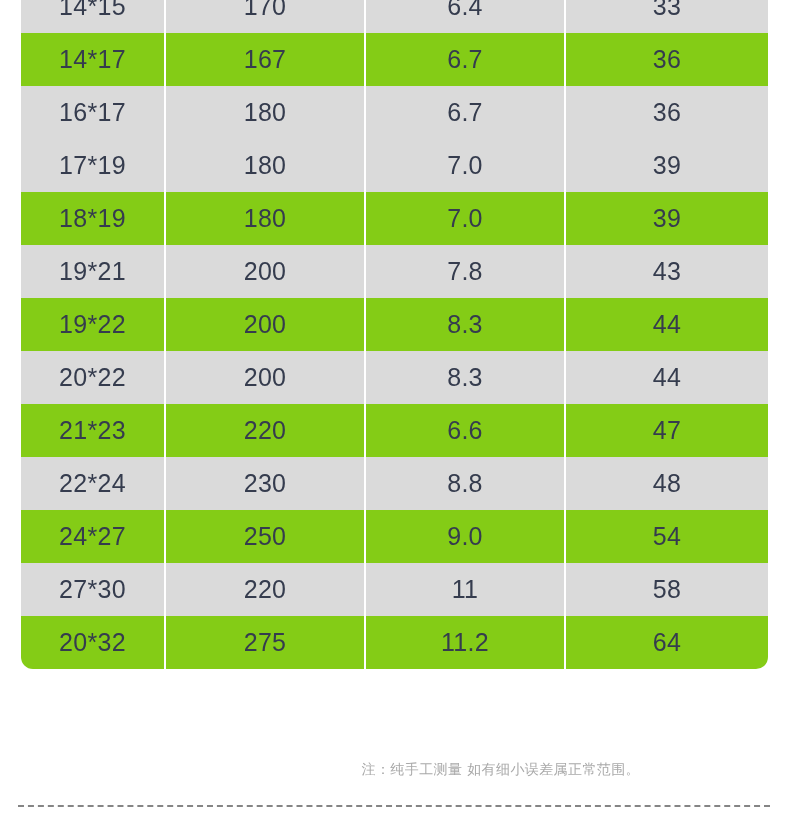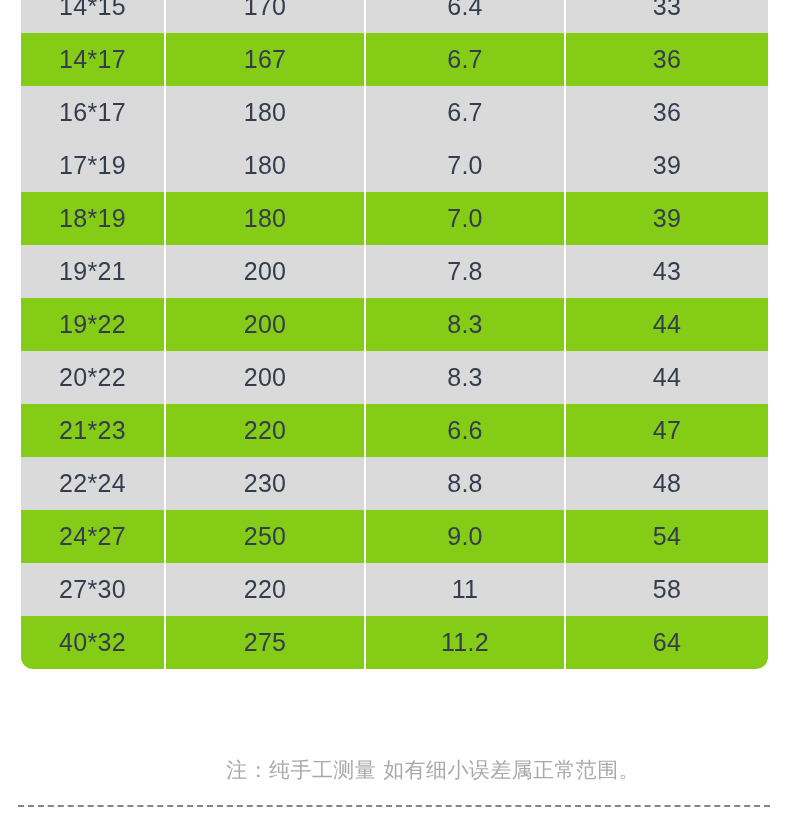--- a/index.html
+++ b/index.html
@@ -62,21 +62,21 @@
   .col-thick { width: 200px; }
   .col-width { width: 203px; }
 
   
   .note {
     position: absolute;
     right: 22px;
     top: 770px;
     transform: translateY(-50%);
     color: #a9a9a9;
-    font-size: 21px;
+    font-size: 14px;
     letter-spacing: 0.4px;
     white-space: nowrap;
     font-family: "DejaVu Sans", "Liberation Sans", sans-serif;
   }
 
   
   .divider {
     position: absolute;
     left: 18px;
     top: 805px;
@@ -164,21 +164,21 @@
           <td>9.0</td>
           <td>54</td>
         </tr>
         <tr class="row-dark">
           <td>27*30</td>
           <td>220</td>
           <td>11</td>
           <td>58</td>
         </tr>
         <tr class="row-light">
-          <td>40*32</td>
+          <td>20*32</td>
           <td>275</td>
           <td>11.2</td>
           <td>64</td>
         </tr>
       </tbody>
   </table>
 
   <div class="note">注：纯手工测量  如有细小误差属正常范围。</div>
 
   <div class="divider"></div>

